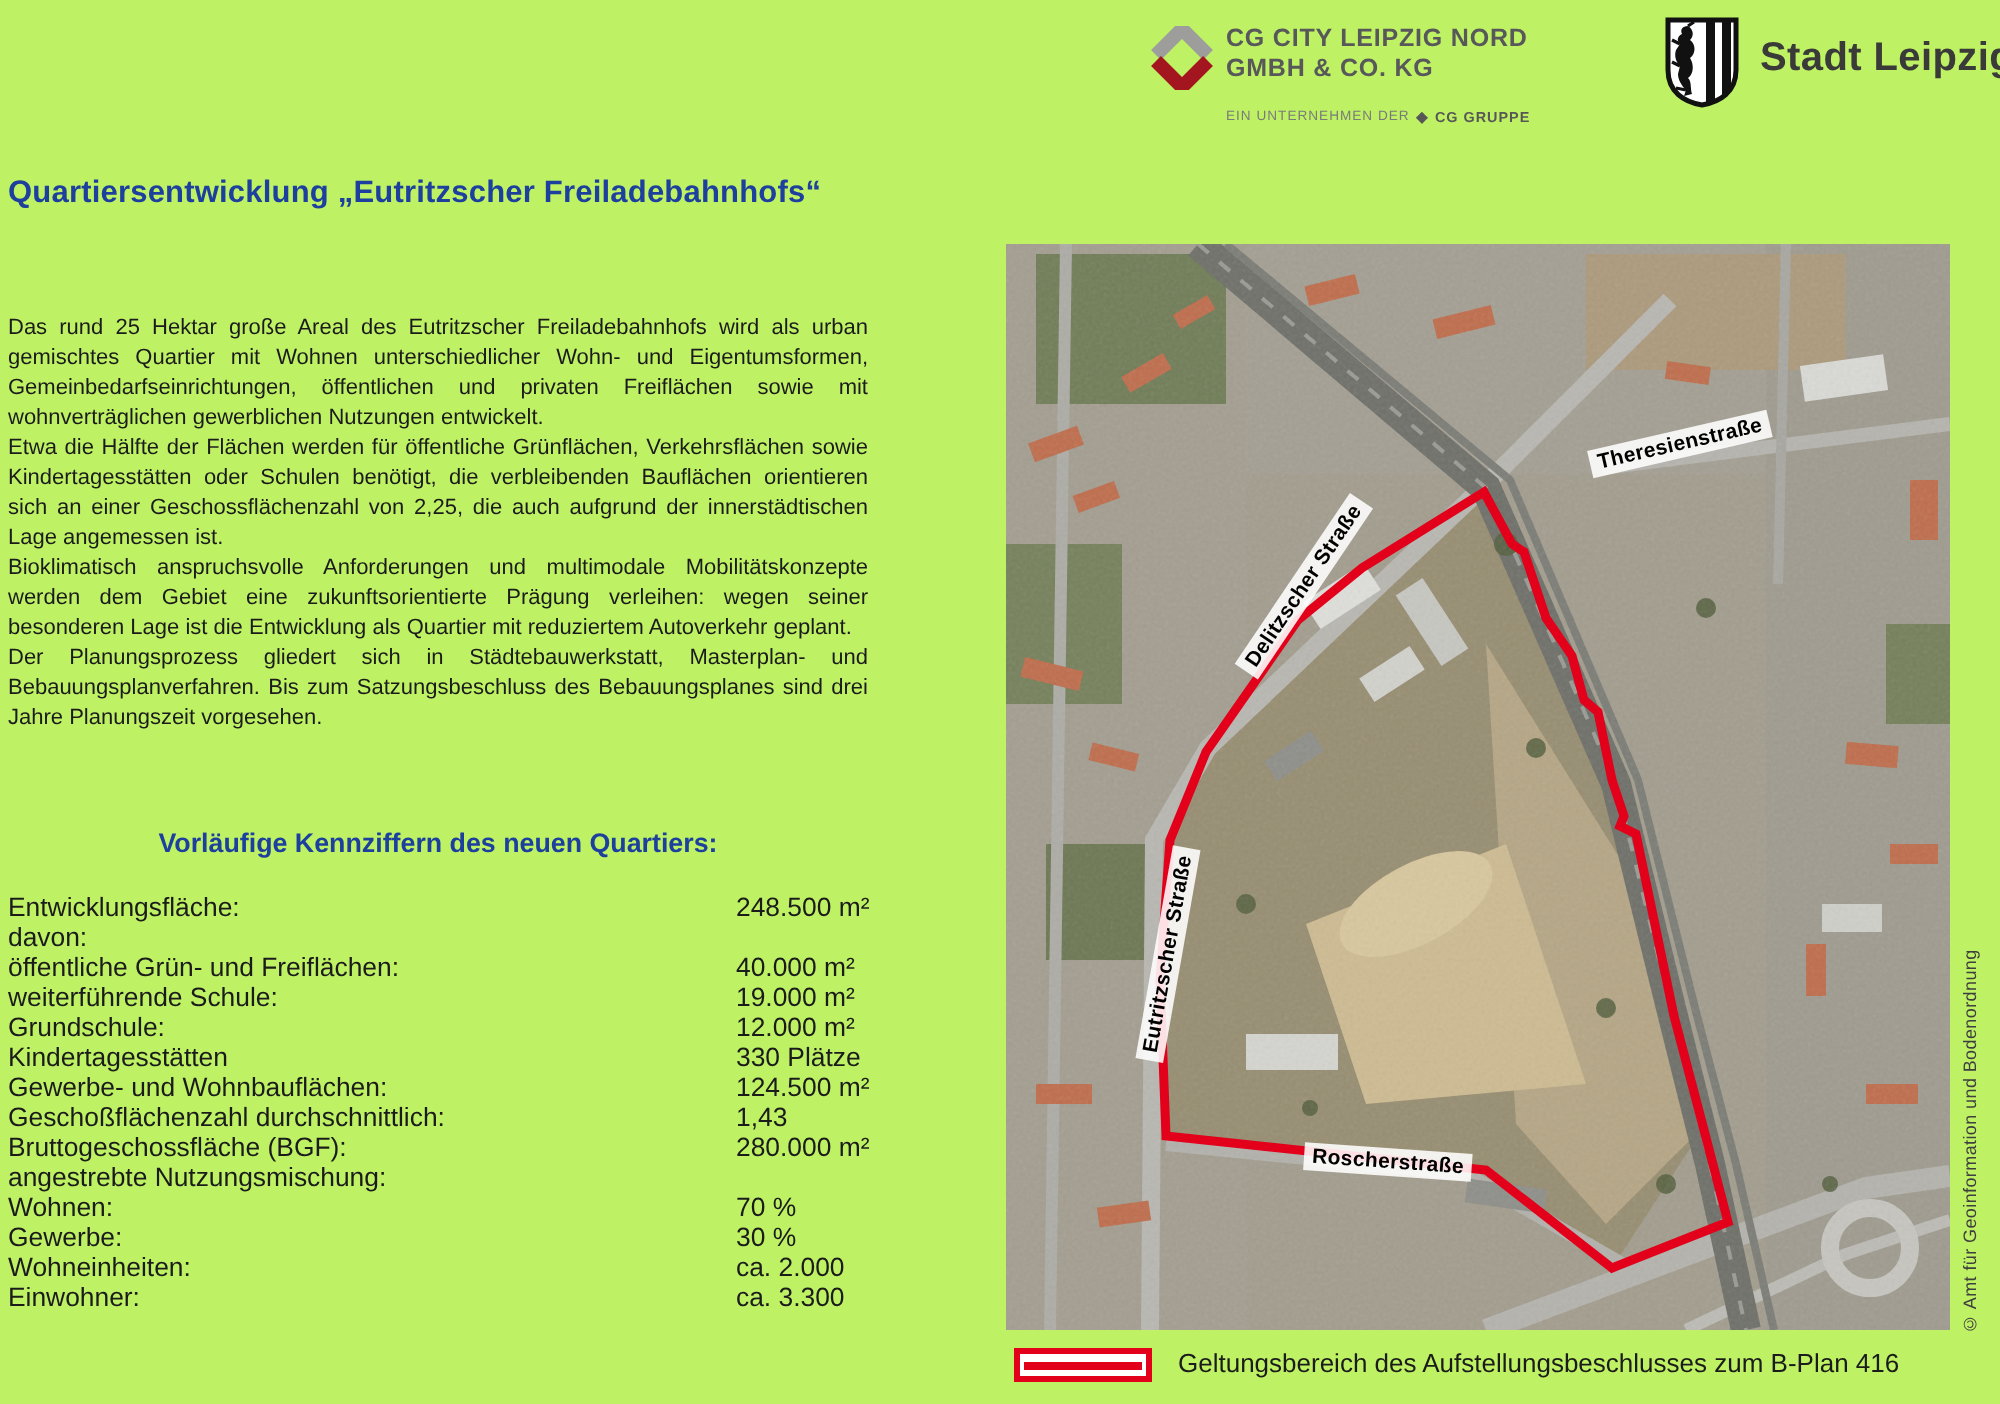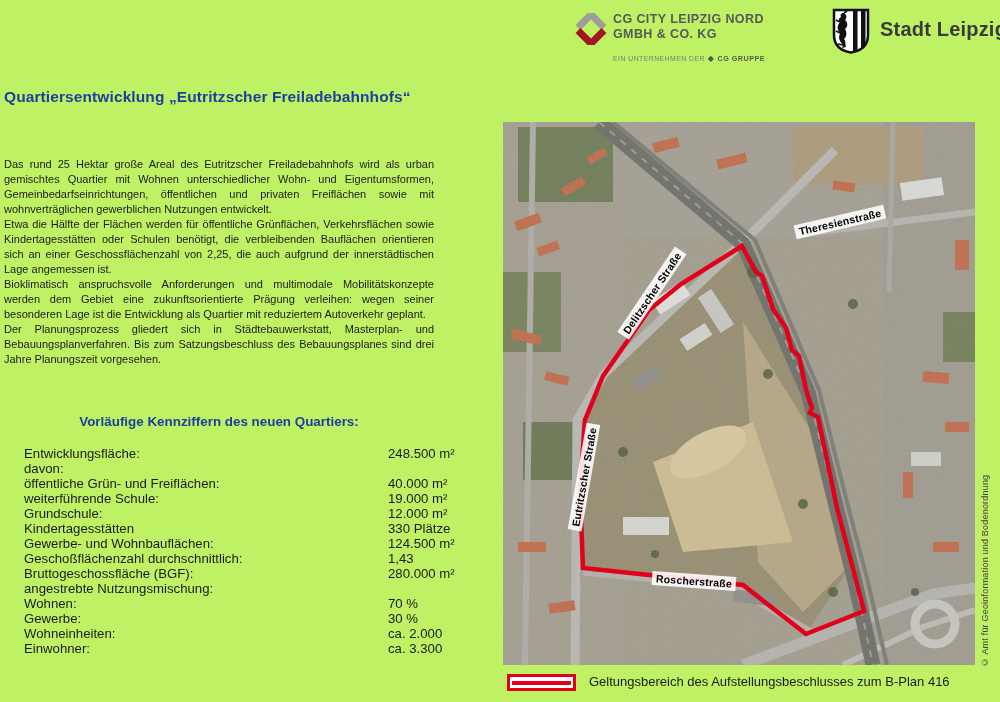--- a/index.html
+++ b/index.html
@@ -23,21 +23,21 @@
                color:#3a3a39; white-space:nowrap; letter-spacing:.2px; }
 
   
   .title { position:absolute; left:4px; top:88px; width:460px;
            font-size:15.5px; font-weight:bold; color:#1d3f9e; letter-spacing:.1px; }
   .body-text { position:absolute; left:4px; top:117px; width:430px;
                font-size:11px; line-height:15px; text-align:justify; color:#1b1b1b;margin-top:40px; }
   .sub-title { position:absolute; left:4px; top:414px; width:430px;
                font-size:13.4px; font-weight:bold; color:#1d3f9e;text-align:center; }
   .figures { position:absolute; left:4px; top:446px; width:436px; font-size:13.2px; line-height:15px; }
-  .figures .row { position:relative; height:15px; white-space:nowrap;margin-left:20px; }
+  .figures .row { position:relative; height:15px; white-space:nowrap; }
   .figures .val { position:absolute; left:364px; top:0; }
 
   
   .map { position:absolute; left:503px; top:122px; width:472px; height:543px; overflow:hidden; background:#a09c8e; }
   .map svg { display:block; width:472px; height:543px; }
   .street-label { position:absolute; background:rgba(255,255,255,.88); color:#000;
                   font-weight:bold; font-size:10.5px; padding:1px 4px; white-space:nowrap;
                   transform:translate(-50%,-50%) rotate(var(--rot)); letter-spacing:.2px; }
   .map-copyright { position:absolute; left:980px; top:402px; height:265px;
                    writing-mode:vertical-rl; transform:rotate(180deg);

